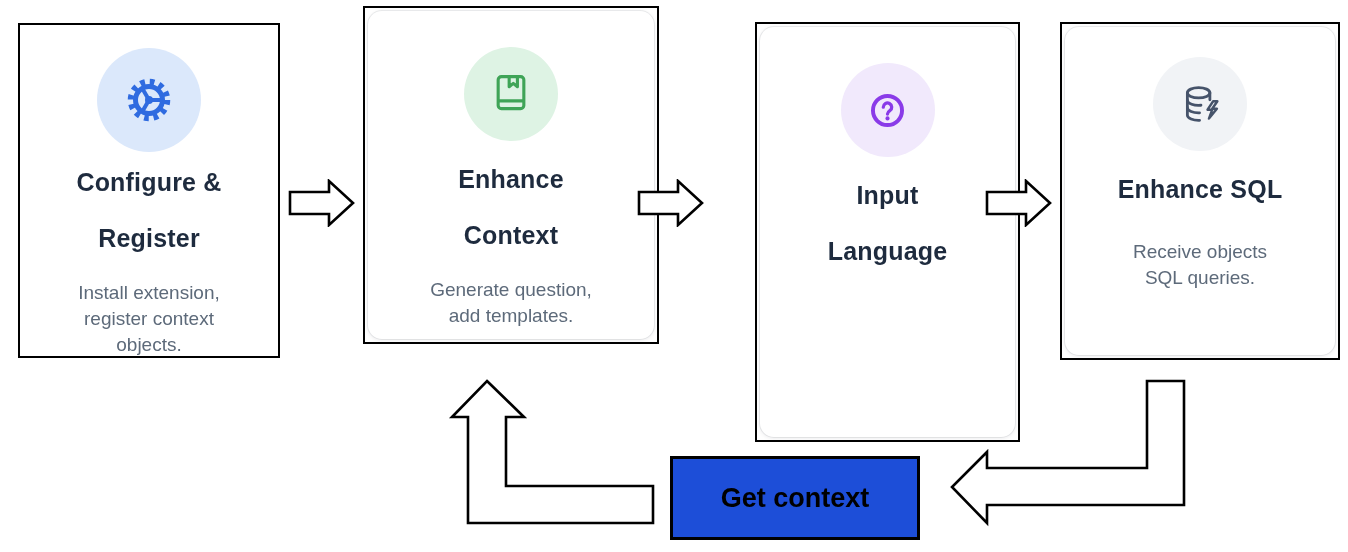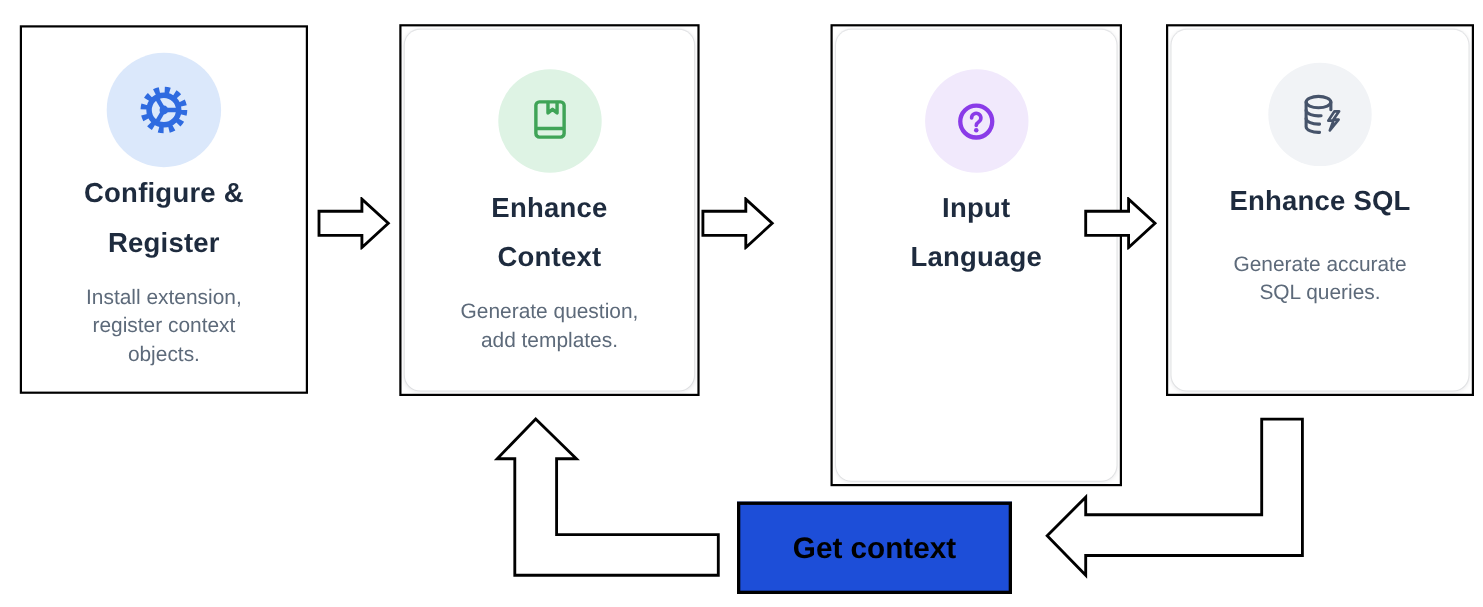--- a/index.html
+++ b/index.html
@@ -11,21 +11,21 @@
   .card-inner{position:absolute;inset:3px;display:flex;flex-direction:column;align-items:center;text-align:center;}
   .card-inner.rounded{
     border-radius:14px;background:#fff;
     box-shadow:0 0 0 1px rgba(17,24,39,.07),0 1px 4px rgba(17,24,39,.10);
   }
   .icon-circle{border-radius:50%;display:flex;align-items:center;justify-content:center;flex:0 0 auto;}
   .card1 .icon-circle{width:104px;height:104px;margin-top:20px;}
   .card2 .icon-circle,.card3 .icon-circle{width:94px;height:94px;margin-top:36px;}
   .card4 .icon-circle{width:94px;height:94px;margin-top:30px;}
   .card-title{
-    margin:0;font-size:25px;font-weight:700;color:#1e2b3e;line-height:45px;
+    margin:0;font-size:25px;font-weight:700;color:#1e2b3e;line-height:56px;
     white-space:pre-line;letter-spacing:.2px;
   }
   .card1 .card-title{margin-top:2px;}
   .card2 .card-title,.card3 .card-title,.card4 .card-title{margin-top:10px;}
   .card-desc{
     margin:14px 0 0 0;font-size:19px;color:#5d6a7a;line-height:26px;white-space:pre-line;
   }
   .card4 .card-desc{margin-top:22px;}
   .block-arrow{position:absolute;top:179px;}
   .overlay{position:absolute;left:0;top:0;pointer-events:none;}
@@ -60,21 +60,21 @@
       <p class="card-desc">Install extension,
 register context
 objects.</p>
     </div>
   </div>
 
   <svg class="block-arrow" style="left:288px;" width="68" height="48" viewBox="0 0 68 48">
     <polygon points="2,13 41,13 41,2 65,24 41,46 41,35 2,35" fill="#fff" stroke="#000" stroke-width="2.6"></polygon>
   </svg>
 
-  <div class="card card2" style="left:363px;top:22px;width:273px;height:338px;">
+  <div class="card card2" style="left:363px;top:6px;width:296px;height:338px;">
     <div class="card-inner rounded">
       <div class="icon-circle" style="background: rgb(222, 243, 228); color: rgb(63, 164, 87);">
         <svg viewBox="0 0 48 48" width="44" height="44">
           <g fill="none" stroke="currentColor" stroke-width="3.4" stroke-linejoin="round" stroke-linecap="round">
             <rect x="10" y="5" width="28" height="35" rx="3.5"></rect>
             <line x1="11" y1="31.5" x2="37" y2="31.5"></line>
             <path d="M22,5.5 v10.5 l4.5,-3.6 l4.5,3.6 v-10.5"></path>
           </g>
         </svg>
       </div>
@@ -117,21 +117,21 @@
             <ellipse cx="22" cy="11.5" rx="12" ry="5.5"></ellipse>
             <path d="M10,11.5 v24 a12,5.5 0 0 0 13,5.4"></path>
             <path d="M34,11.5 v7.5"></path>
             <path d="M10,19.5 a12,5.5 0 0 0 14.5,5.3"></path>
             <path d="M10,27.5 a12,5.5 0 0 0 13,5.4"></path>
             <path d="M37.5,20.5 l-6,9 h5 l-3.5,9.5 l8.5,-10.5 h-5 l5.5,-8 z" stroke-width="2.6" stroke-linejoin="round"></path>
           </g>
         </svg>
       </div>
       <h3 class="card-title">Enhance SQL</h3>
-      <p class="card-desc">Generate accurate
+      <p class="card-desc">Receive objects
 SQL queries.</p>
     </div>
   </div>
 
   <svg class="overlay" width="1348" height="552" viewBox="0 0 1348 552">
 
     <polygon points="487,381 524,417 506,417 506,486 653,486 653,523 468,523 468,417 452,417" fill="#fff" stroke="#000" stroke-width="2.6" stroke-linejoin="miter"></polygon>
 
     <polygon points="1147,381 1184,381 1184,505 987,505 987,523 952,487 987,452 987,468 1147,468" fill="#fff" stroke="#000" stroke-width="2.6" stroke-linejoin="miter"></polygon>
   </svg>

